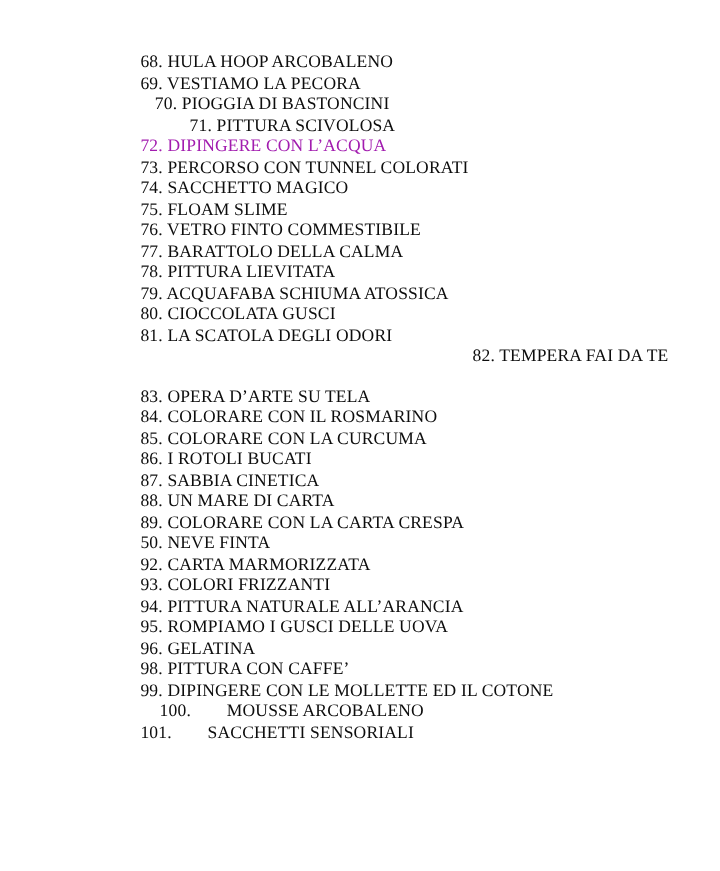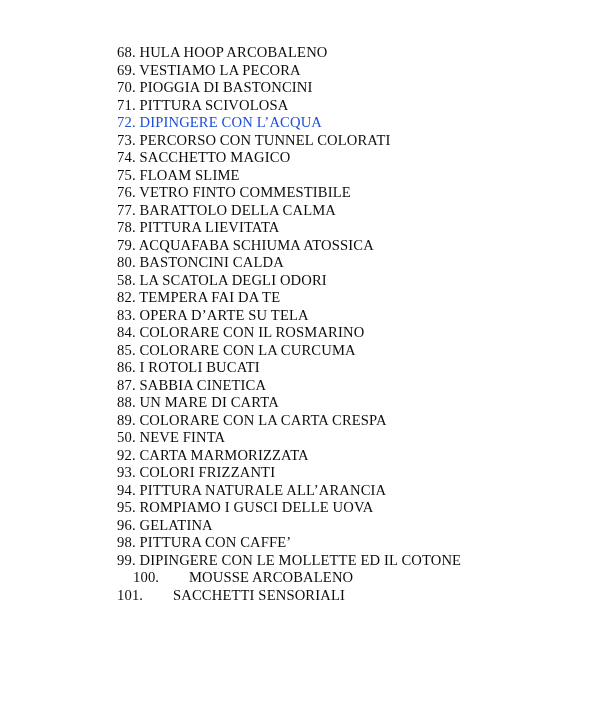--- a/index.html
+++ b/index.html
@@ -58,34 +58,34 @@
     display: inline;
   }
 </style>
 </head>
 <body>
 
 <div id="page" style="background: rgb(255, 255, 255);">
   <div id="doc-body">
       <div class="doc-line simple" style="color: rgb(13, 13, 13);"><span class="ln-num">68.</span> <span class="ln-text">HULA HOOP ARCOBALENO</span></div>
       <div class="doc-line simple" style="color: rgb(13, 13, 13);"><span class="ln-num">69.</span> <span class="ln-text">VESTIAMO LA PECORA</span></div>
-      <div class="doc-line simple" style="color: rgb(13, 13, 13);"><span class="ln-num">70.</span> <span class="ln-text">PIOGGIA DI BASTONCINI</span></div>
-      <div class="doc-line simple" style="color: rgb(13, 13, 13);"><span class="ln-num">71.</span> <span class="ln-text">PITTURA SCIVOLOSA</span></div>
-      <div class="doc-line simple" style="color: #1d4ed8;"><span class="ln-num">72.</span> <span class="ln-text">DIPINGERE CON L’ACQUA</span></div>
+      <div class="doc-line simple" style="color: rgb(13, 13, 13); margin-left: 12px;"><span class="ln-num">70.</span> <span class="ln-text">PIOGGIA DI BASTONCINI</span></div>
+      <div class="doc-line simple" style="color: rgb(13, 13, 13); margin-left: 41px;"><span class="ln-num">71.</span> <span class="ln-text">PITTURA SCIVOLOSA</span></div>
+      <div class="doc-line simple" style="color: #a21caf;"><span class="ln-num">72.</span> <span class="ln-text">DIPINGERE CON L’ACQUA</span></div>
       <div class="doc-line simple" style="color: rgb(13, 13, 13);"><span class="ln-num">73.</span> <span class="ln-text">PERCORSO CON TUNNEL COLORATI</span></div>
       <div class="doc-line simple" style="color: rgb(13, 13, 13);"><span class="ln-num">74.</span> <span class="ln-text">SACCHETTO MAGICO</span></div>
       <div class="doc-line simple" style="color: rgb(13, 13, 13);"><span class="ln-num">75.</span> <span class="ln-text">FLOAM SLIME</span></div>
       <div class="doc-line simple" style="color: rgb(13, 13, 13);"><span class="ln-num">76.</span> <span class="ln-text">VETRO FINTO COMMESTIBILE</span></div>
       <div class="doc-line simple" style="color: rgb(13, 13, 13);"><span class="ln-num">77.</span> <span class="ln-text">BARATTOLO DELLA CALMA</span></div>
       <div class="doc-line simple" style="color: rgb(13, 13, 13);"><span class="ln-num">78.</span> <span class="ln-text">PITTURA LIEVITATA</span></div>
       <div class="doc-line simple" style="color: rgb(13, 13, 13);"><span class="ln-num">79.</span> <span class="ln-text">ACQUAFABA SCHIUMA ATOSSICA</span></div>
-      <div class="doc-line simple" style="color: rgb(13, 13, 13);"><span class="ln-num">80.</span> <span class="ln-text">BASTONCINI CALDA</span></div>
-      <div class="doc-line simple" style="color: rgb(13, 13, 13);"><span class="ln-num">58.</span> <span class="ln-text">LA SCATOLA DEGLI ODORI</span></div>
-      <div class="doc-line simple" style="color: rgb(13, 13, 13);"><span class="ln-num">82.</span> <span class="ln-text">TEMPERA FAI DA TE</span></div>
-      <div class="doc-line simple" style="color: rgb(13, 13, 13);"><span class="ln-num">83.</span> <span class="ln-text">OPERA D’ARTE SU TELA</span></div>
+      <div class="doc-line simple" style="color: rgb(13, 13, 13);"><span class="ln-num">80.</span> <span class="ln-text">CIOCCOLATA GUSCI</span></div>
+      <div class="doc-line simple" style="color: rgb(13, 13, 13);"><span class="ln-num">81.</span> <span class="ln-text">LA SCATOLA DEGLI ODORI</span></div>
+      <div class="doc-line simple" style="color: rgb(13, 13, 13); text-align: right;"><span class="ln-num">82.</span> <span class="ln-text">TEMPERA FAI DA TE</span></div>
+      <div class="doc-line simple" style="color: rgb(13, 13, 13); margin-top: 16px;"><span class="ln-num">83.</span> <span class="ln-text">OPERA D’ARTE SU TELA</span></div>
       <div class="doc-line simple" style="color: rgb(13, 13, 13);"><span class="ln-num">84.</span> <span class="ln-text">COLORARE CON IL ROSMARINO</span></div>
       <div class="doc-line simple" style="color: rgb(13, 13, 13);"><span class="ln-num">85.</span> <span class="ln-text">COLORARE CON LA CURCUMA</span></div>
       <div class="doc-line simple" style="color: rgb(13, 13, 13);"><span class="ln-num">86.</span> <span class="ln-text">I ROTOLI BUCATI</span></div>
       <div class="doc-line simple" style="color: rgb(13, 13, 13);"><span class="ln-num">87.</span> <span class="ln-text">SABBIA CINETICA</span></div>
       <div class="doc-line simple" style="color: rgb(13, 13, 13);"><span class="ln-num">88.</span> <span class="ln-text">UN MARE DI CARTA</span></div>
       <div class="doc-line simple" style="color: rgb(13, 13, 13);"><span class="ln-num">89.</span> <span class="ln-text">COLORARE CON LA CARTA CRESPA</span></div>
       <div class="doc-line simple" style="color: rgb(13, 13, 13);"><span class="ln-num">50.</span> <span class="ln-text">NEVE FINTA</span></div>
       <div class="doc-line simple" style="color: rgb(13, 13, 13);"><span class="ln-num">92.</span> <span class="ln-text">CARTA MARMORIZZATA</span></div>
       <div class="doc-line simple" style="color: rgb(13, 13, 13);"><span class="ln-num">93.</span> <span class="ln-text">COLORI FRIZZANTI</span></div>
       <div class="doc-line simple" style="color: rgb(13, 13, 13);"><span class="ln-num">94.</span> <span class="ln-text">PITTURA NATURALE ALL’ARANCIA</span></div>

